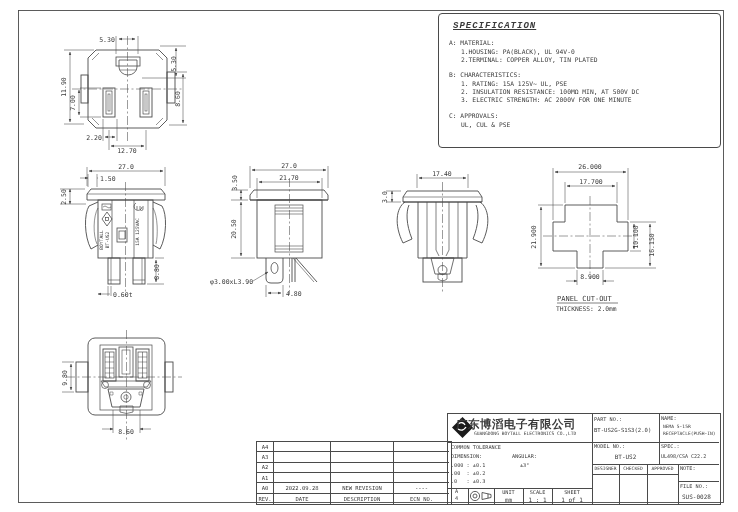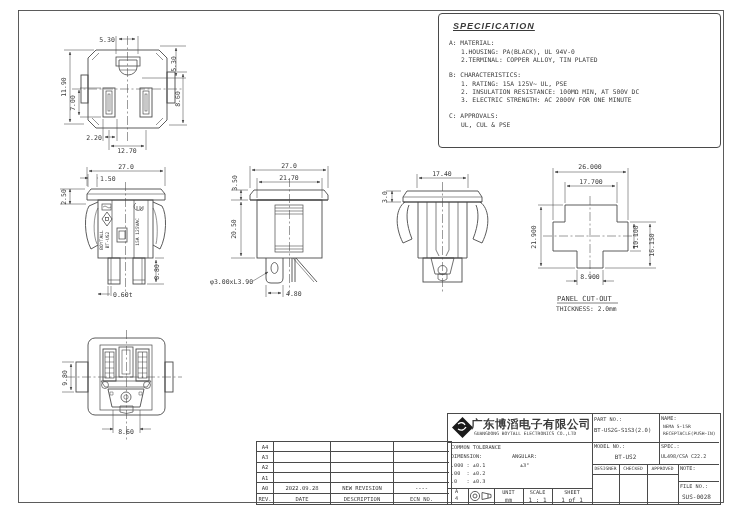--- a/index.html
+++ b/index.html
@@ -2,38 +2,38 @@
 <html><head>
 <meta charset="utf-8">
 <style>
   html,body{margin:0;padding:0;background:#e8e8e8;}
   .page{position:relative;width:738px;height:512px;background:#ffffff;overflow:hidden;
         font-family:"DejaVu Sans Mono","Liberation Mono",monospace;color:#3a3a3a;}
   .abs{position:absolute;}
   svg text{font-family:"DejaVu Sans Mono","Liberation Mono",monospace;fill:#3a3a3a;}
   
   .specbox{left:438px;top:13px;width:281px;height:133px;border:1px solid #4a4a4a;border-radius:4px;}
-  .spectitle{left:14px;top:7px;font-family:Liberation Sans, sans-serif;
+  .spectitle{left:14px;top:7px;font-family:Liberation Mono, monospace;
              font-style:italic;font-weight:bold;font-size:9px;text-decoration:underline;letter-spacing:1px;}
   .sline{font-size:6.3px;white-space:pre;}
   
   .revtable{left:256px;top:441px;width:194px;height:62px;border:1px solid #4a4a4a;
             display:grid;grid-template-columns:17px 57px 63px 55px;grid-template-rows:repeat(6,1fr);}
   .rcell{border-right:1px solid #4a4a4a;border-bottom:1px solid #4a4a4a;font-size:5.5px;
          display:flex;align-items:center;justify-content:center;overflow:hidden;}
   .rcell.lastc{border-right:none;}
   .rcell.lastr{border-bottom:none;}
   
   .tblock{left:447px;top:413px;width:272px;height:90px;border:1px solid #4a4a4a;}
   .cell{position:absolute;border-right:1px solid #4a4a4a;border-bottom:1px solid #4a4a4a;overflow:hidden;}
   .cell.noR{border-right:none;} .cell.noB{border-bottom:none;}
   .lbl{position:absolute;font-size:5.2px;white-space:pre;}
   .val{position:absolute;font-size:6px;white-space:pre;}
   .tiny{font-size:4.6px;}
-  .company-cn{position:absolute;left:23px;top:3px;font-size:11.5px;font-weight:bold;white-space:nowrap;
+  .company-cn{position:absolute;left:8px;top:3px;font-size:11.5px;font-weight:bold;white-space:nowrap;
               font-family:Liberation Serif, serif;letter-spacing:.5px;}
   .company-en{position:absolute;left:26px;top:17px;font-size:4.6px;white-space:nowrap;}
 </style>
 </head>
 <body>
 
 <div class="page">
 
 <svg class="abs" style="left:0;top:0" width="738" height="512" viewBox="0 0 738 512">
   <defs>

